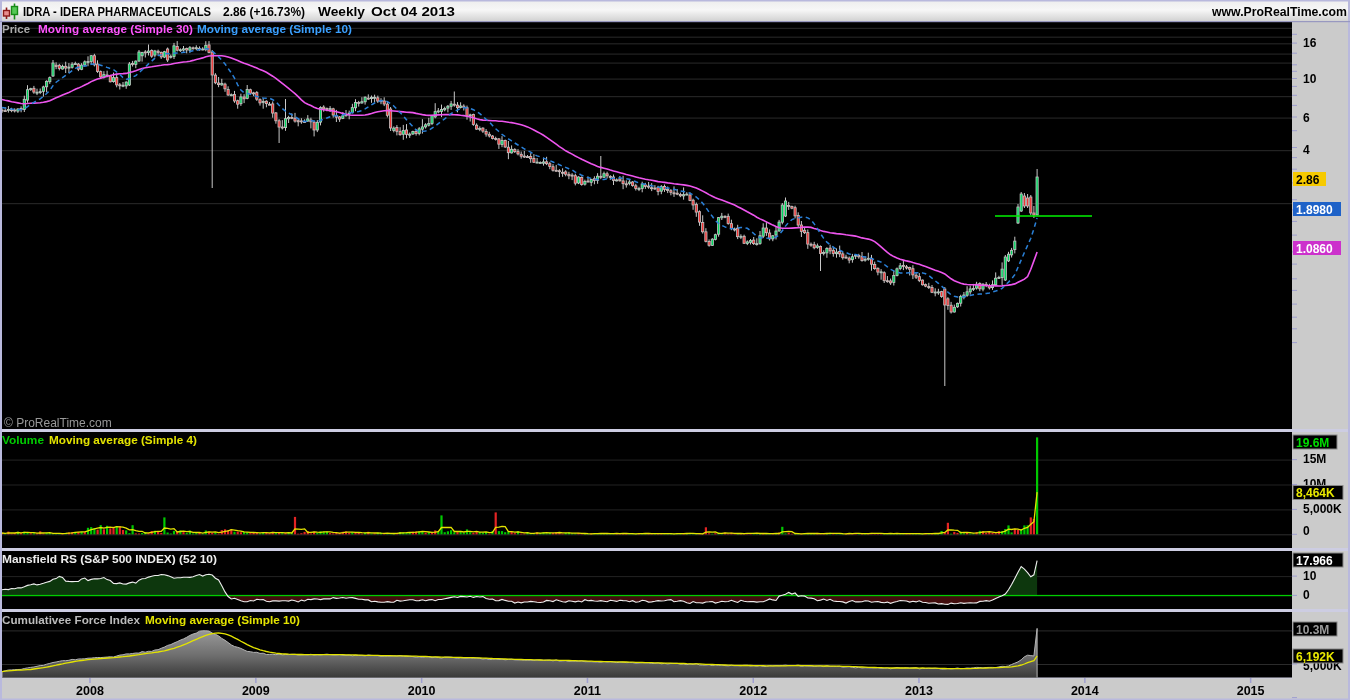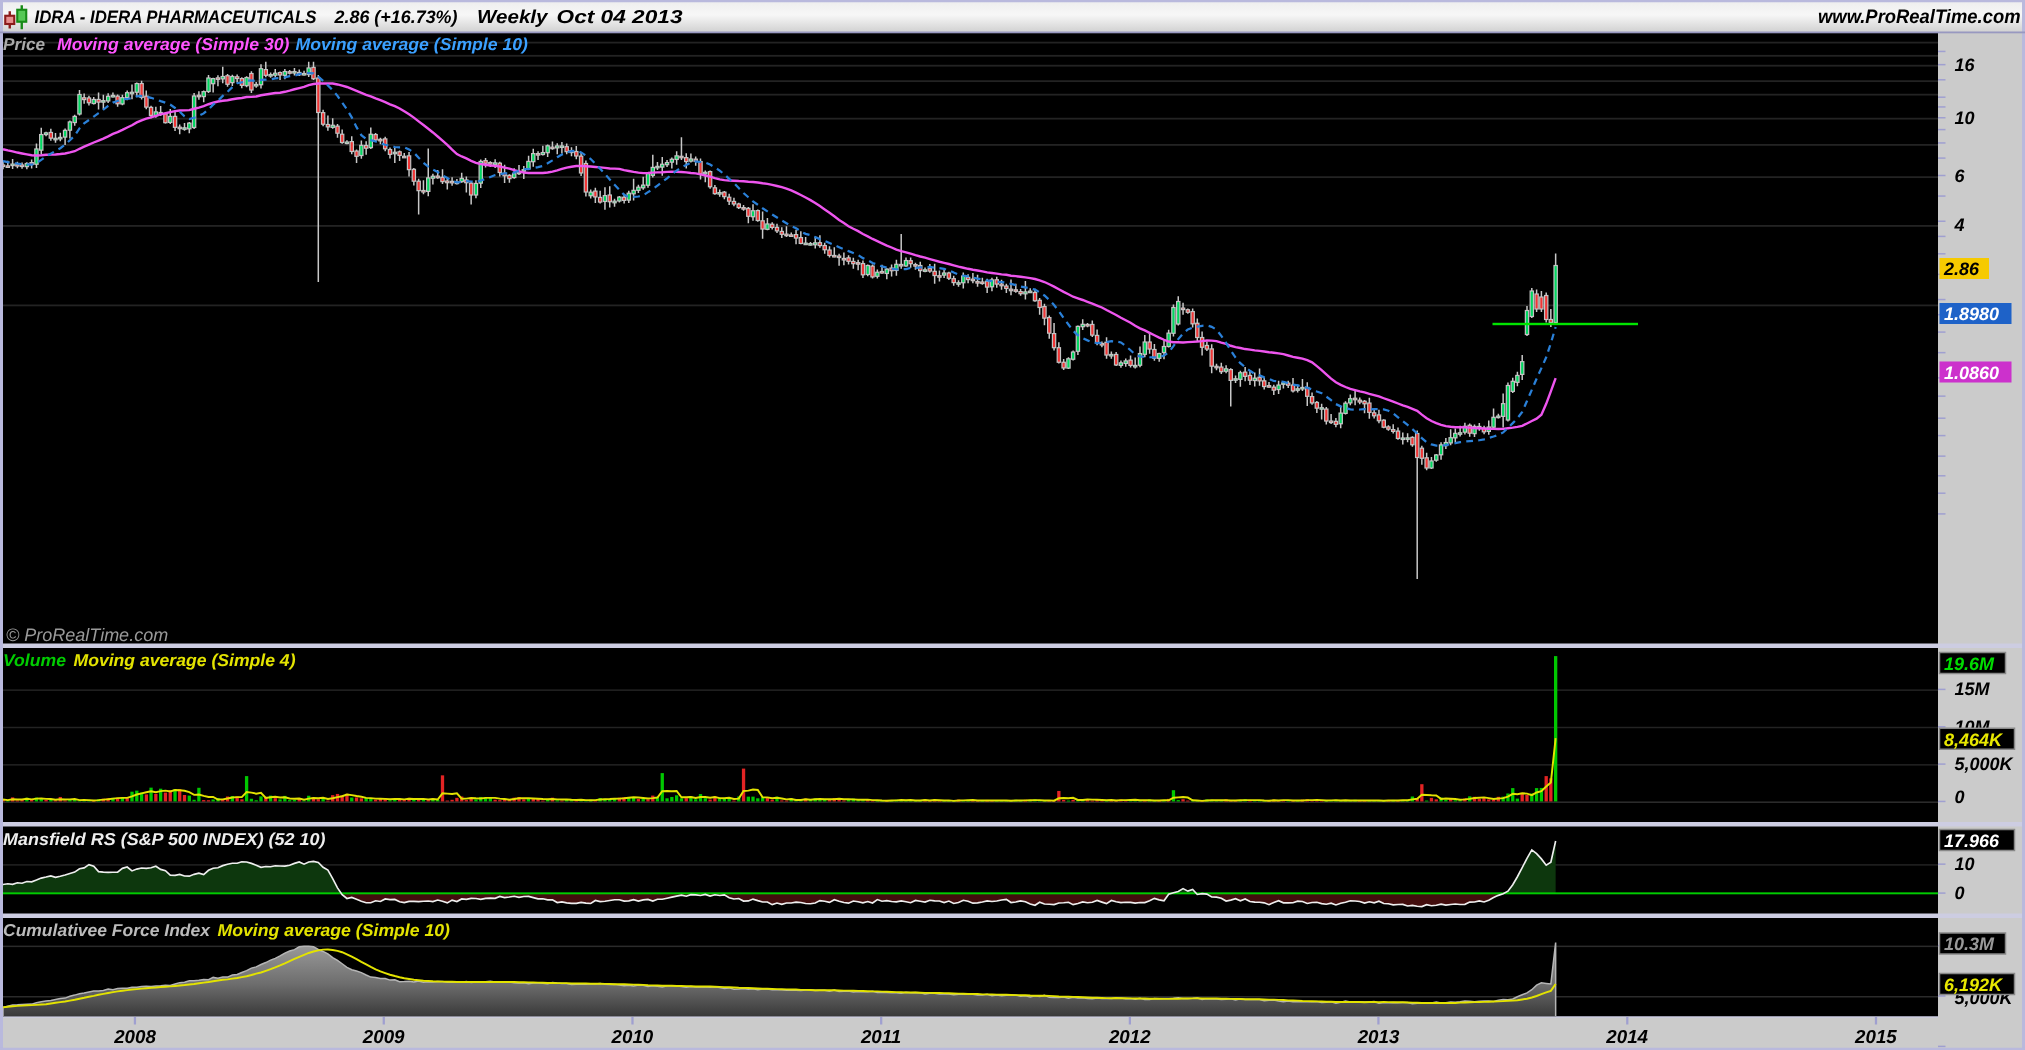--- a/index.html
+++ b/index.html
@@ -1,15 +1,15 @@
 <!DOCTYPE html>
 <html><head><meta charset="utf-8"><title>IDRA</title>
 <style>
 html,body{margin:0;padding:0;background:#000;}
-#chart{position:relative;width:1350px;height:700px;overflow:hidden;font-family:"Liberation Sans",sans-serif;font-style:italic;}
+#chart{position:relative;width:1350px;height:700px;overflow:hidden;font-family:"Liberation Sans",sans-serif;}
 </style></head>
 <body>
 <div id="chart">
 <svg width="1350" height="700" viewBox="0 0 1350 700" xmlns="http://www.w3.org/2000/svg" style="position:absolute;top:0;left:0;font-family:'Liberation Sans',sans-serif">
 <defs>
 <linearGradient id="tb" x1="0" y1="0" x2="0" y2="1">
  <stop offset="0" stop-color="#ededed"></stop>
           <stop offset="0.45" stop-color="#f7f7f7"></stop>
           <stop offset="1" stop-color="#cfcfcf"></stop>
 </linearGradient>

